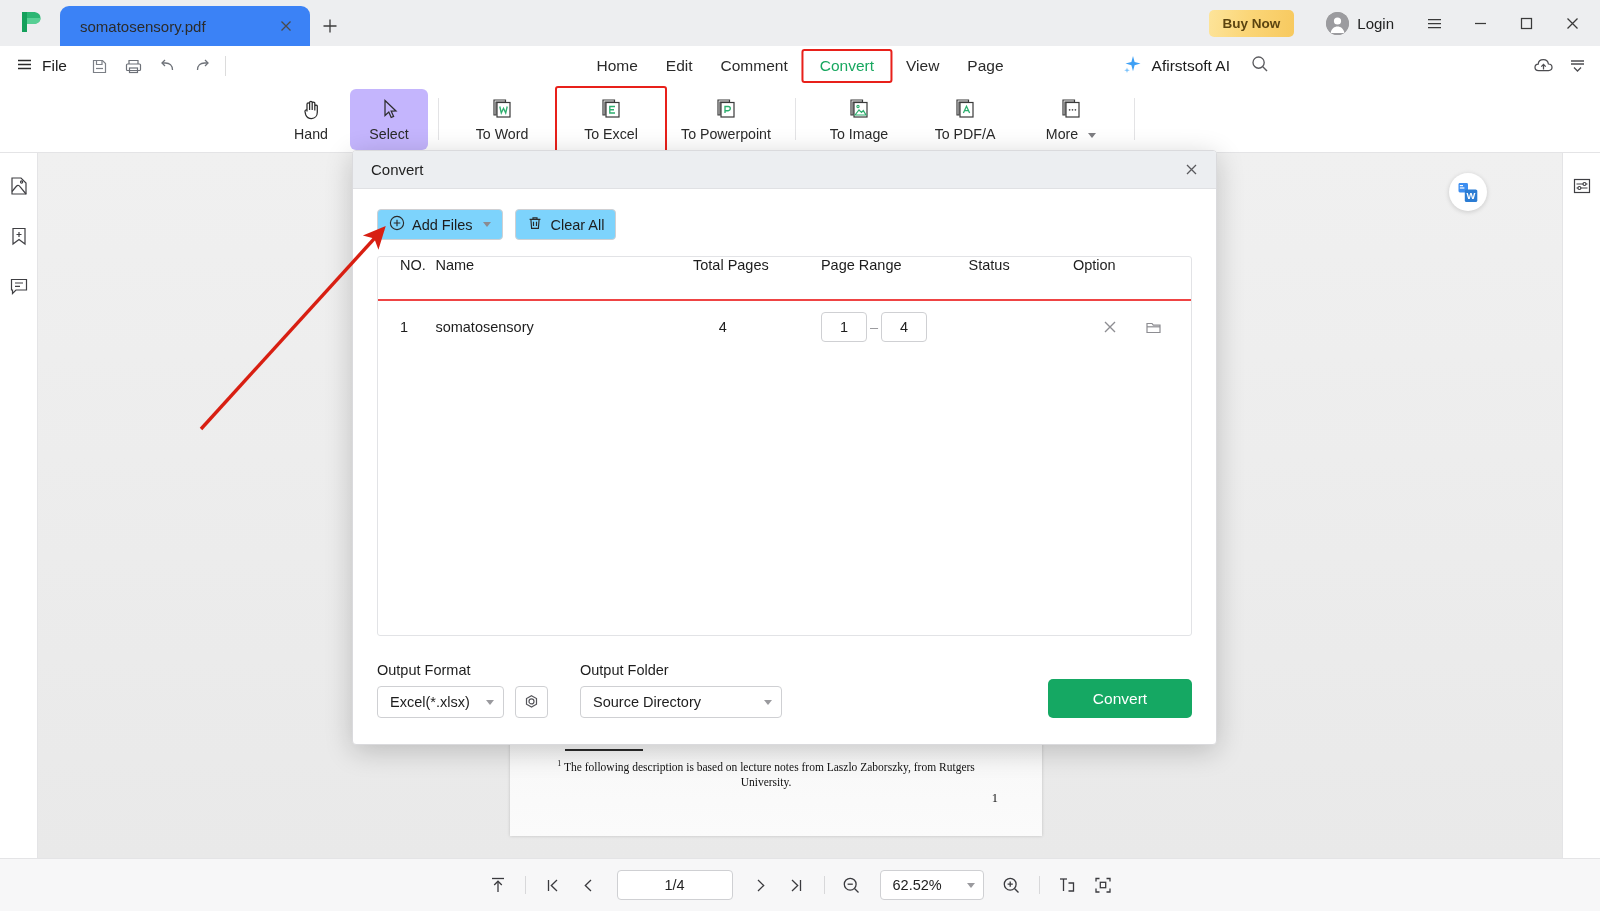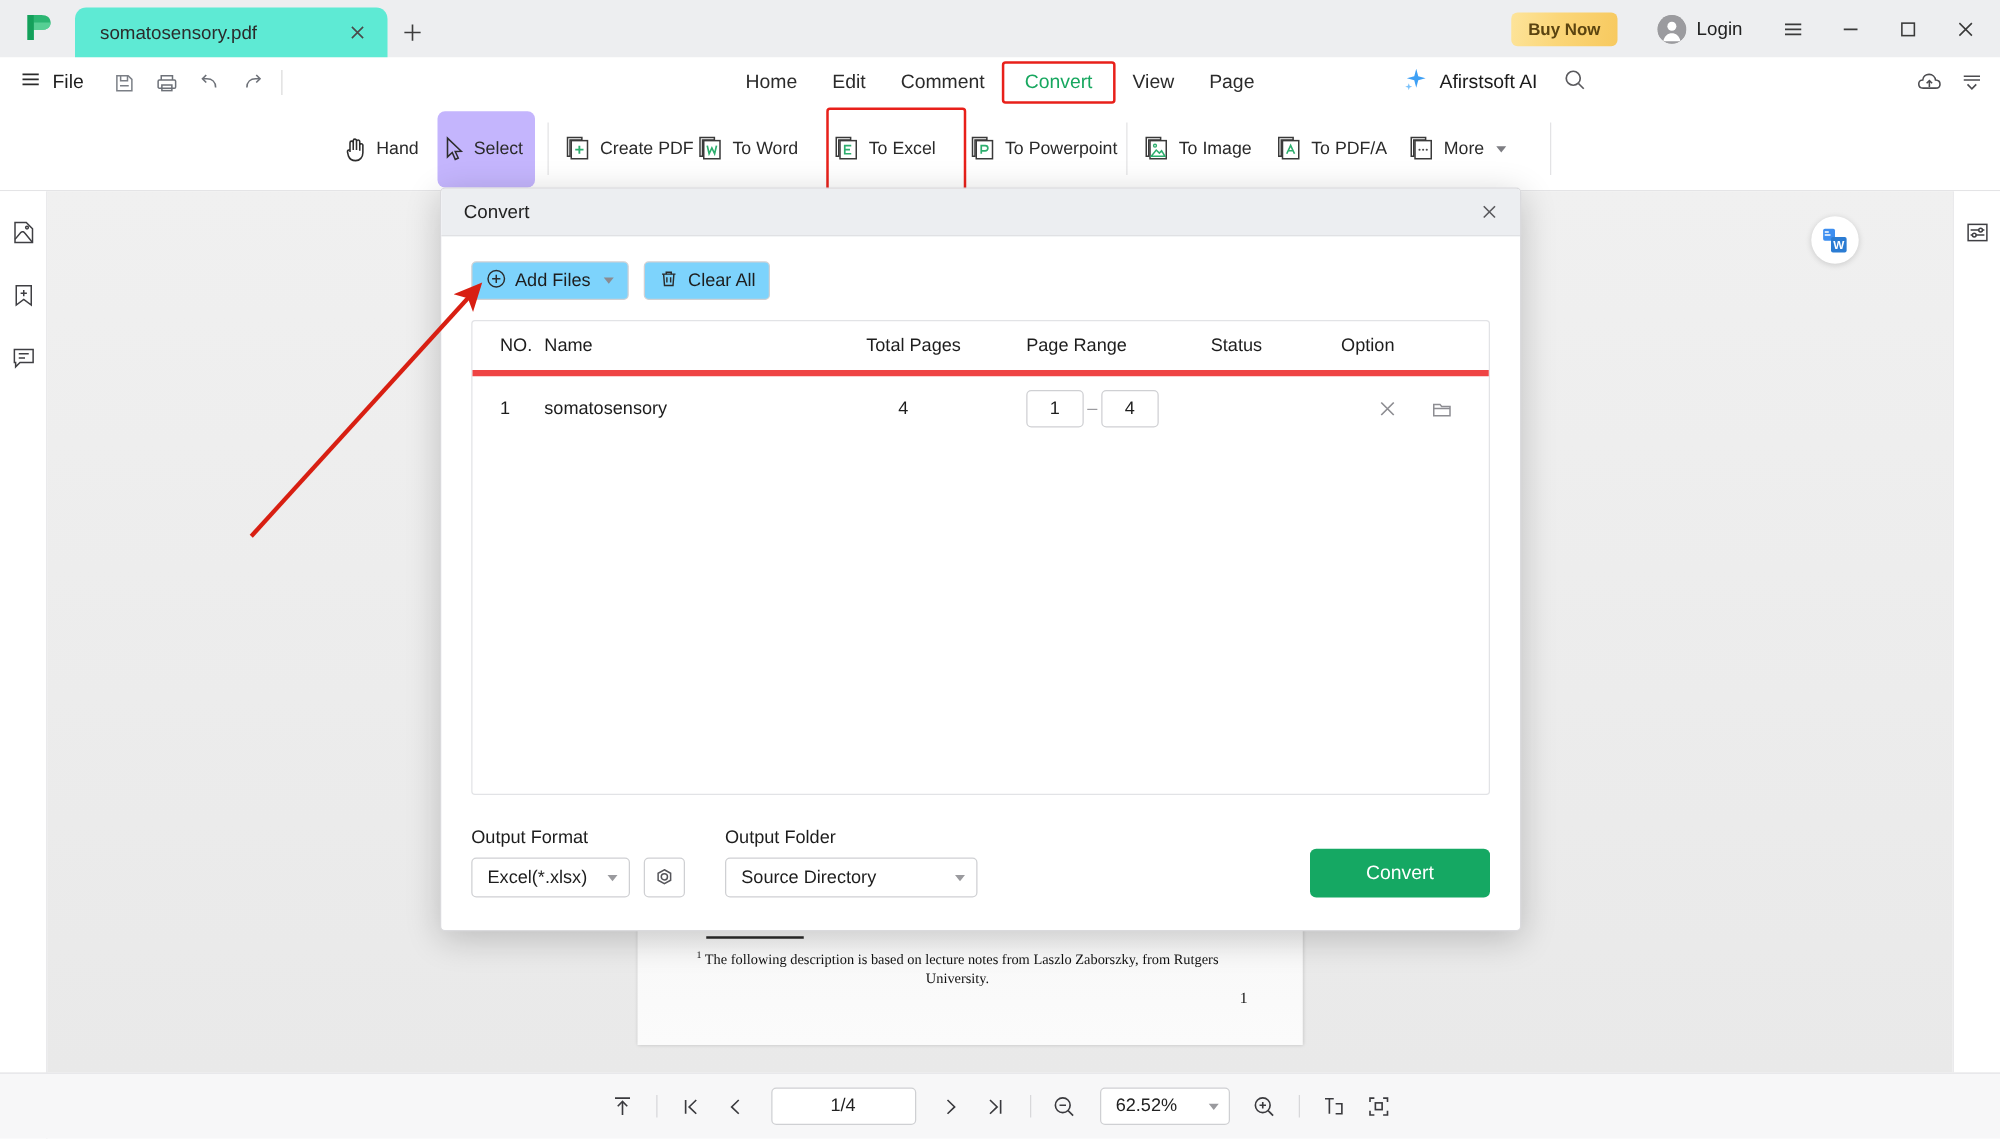--- a/index.html
+++ b/index.html
@@ -18,21 +18,21 @@
   .titlebar{
     position:absolute; left:0; top:0; width:1600px; height:46px;
     background:#edeef0;
     display:flex; align-items:flex-end;
   }
   .logo{
     width:60px; height:46px; display:flex; align-items:center; justify-content:center;
     padding-bottom:4px;
   }
   .tab{
-    width:250px; height:40px; background:#5eead4;
+    width:250px; height:40px; background:#3b82f6;
     border-radius:9px 9px 0 0;
     display:flex; align-items:center;
     padding:0 12px 0 20px;
     position:relative;
   }
   .tab-title{ font-size:15px; color:#2b2b2b; flex:1; white-space:nowrap; overflow:hidden; }
   .tab-close{
     width:24px; height:24px; display:flex; align-items:center; justify-content:center;
     color:#555; font-size:16px; border-radius:4px; cursor:pointer;
   }
@@ -90,22 +90,22 @@
   .menubar-right{ position:absolute; right:8px; display:flex; align-items:center; gap:4px; }
 
   
   .ribbon{
     position:absolute; left:0; top:86px; width:1600px; height:67px;
     background:#fff; border-bottom:1px solid #e4e4e6;
     display:flex; align-items:center;
   }
   .ribbon-inner{ display:flex; align-items:center; padding-left:272px; }
   .tool{
-    width:78px; height:61px; display:flex; flex-direction:row; align-items:center;
-    gap:4px; cursor:pointer; border-radius:6px; position:relative;
+    width:78px; height:61px; display:flex; flex-direction:column; align-items:center;
+    justify-content:center; gap:4px; cursor:pointer; border-radius:6px; position:relative;
   }
   .tool.wide{ width:106px; }
   .tool.wider{ width:118px; }
   .tool.selected{ background:#c4b5fd; }
   .tool-label{ font-size:14.2px; color:#2a2a2a; white-space:nowrap; }
   .tool-ico{ height:26px; display:flex; align-items:center; justify-content:center; }
   .tool-outer{ position:relative; padding:3px; }
   .rsep{ width:1px; height:42px; background:#e3e3e5; margin:0 10px; }
 
   
@@ -196,21 +196,21 @@
     height:31px; border:1px solid #cfd0d3; border-radius:4px; background:#7dd3fc;
     display:flex; align-items:center; gap:7px; padding:0 11px;
     font-size:14.5px; color:#1d1d1d; cursor:pointer;
   }
   .btn-outline .cr{ width:0;height:0;border-left:4px solid transparent;border-right:4px solid transparent;
                     border-top:5px solid #8b8b90; margin-left:4px; }
   .filetable{
     flex:1; border:1px solid #e2e3e6; border-radius:3px; display:flex; flex-direction:column;
     min-height:0;
   }
-  .thead{ display:flex; height:44px; align-items:center; border-bottom:5px solid #ef4444; }
+  .thead{ display:flex; height:44px; border-bottom:2px solid #ef4444; }
   .th{ font-size:14.5px; color:#1d1d1d; position:relative; }
   .c-no{ width:58px; padding-left:22px; }
   .c-name{ width:220px; }
   .c-pages{ width:130px;margin-left:41px; }
   .c-range{ width:150px; }
   .c-status{ width:106px; }
   .c-option{ width:120px; }
   .trow{ display:flex; height:52px; align-items:center; }
   .td{ font-size:14.5px; color:#1d1d1d; }
   .rangebox{
@@ -403,30 +403,20 @@
       <span class="tool-ico">
         <svg width="25" height="25" viewBox="0 0 25 25" fill="none" stroke="#2d2d2d" stroke-width="1.25">
           <path d="M8 3.5 L8 18.5 L11.8 15 L14.2 20.5 L16.6 19.4 L14.2 14.2 L19 14 Z"></path>
         </svg>
       </span>
       <span class="tool-label">Select</span>
     </div>
 
     <div class="rsep"></div>
 
-    <div class="tool wide">
-      <span class="tool-ico">
-        <svg width="27" height="26" viewBox="0 0 27 26" fill="none">
-          <path d="M5 4 H16.5 V6 H7 V19 H5 Z" stroke="#3a3a3a" stroke-width="1.2"></path>
-          <rect x="8" y="6.5" width="13" height="14.5" stroke="#3a3a3a" stroke-width="1.2" fill="#fff"></rect>
-          <path d="M14.5 10.5 V17 M11.2 13.7 H17.8" stroke="#2dae6e" stroke-width="1.5"></path>
-        </svg>
-      </span>
-      <span class="tool-label">Create PDF</span>
-    </div>
 
     <div class="tool wide">
       <span class="tool-ico">
         <svg width="27" height="26" viewBox="0 0 27 26" fill="none">
           <path d="M5 4 H16.5 V6 H7 V19 H5 Z" stroke="#3a3a3a" stroke-width="1.2"></path>
           <rect x="8" y="6.5" width="13" height="14.5" stroke="#3a3a3a" stroke-width="1.2" fill="#fff"></rect>
           <path d="M10.8 10.5 L12.3 17 L14.5 12.3 L16.7 17 L18.2 10.5" stroke="#2dae6e" stroke-width="1.35"></path>
         </svg>
       </span>
       <span class="tool-label">To Word</span>

